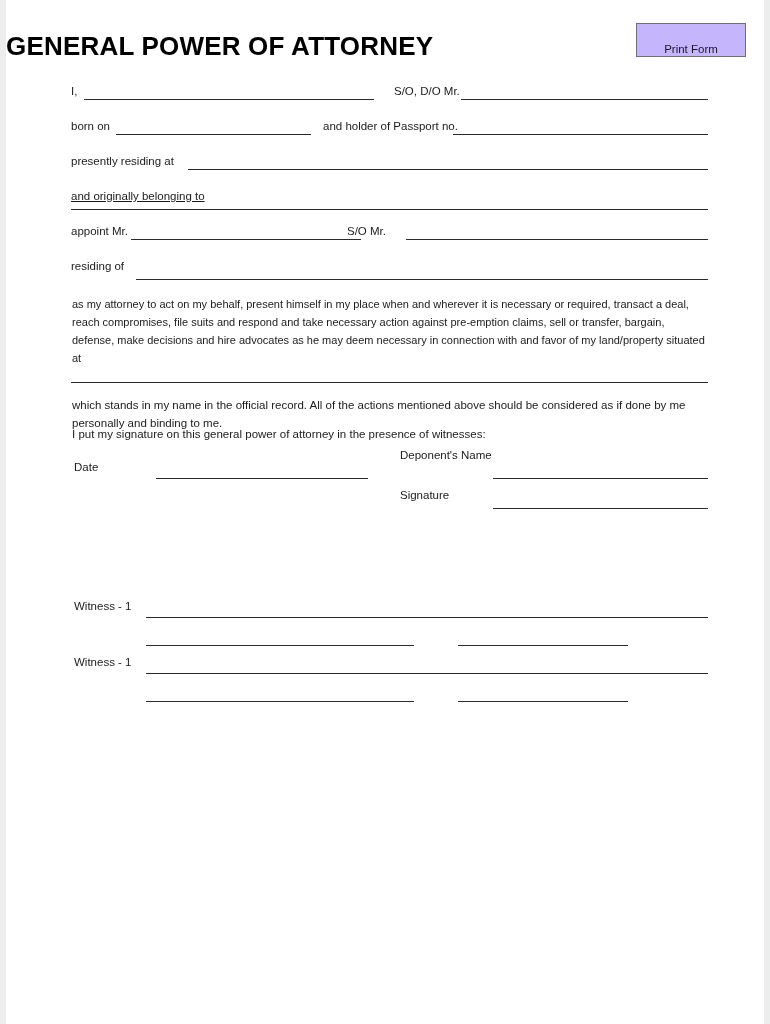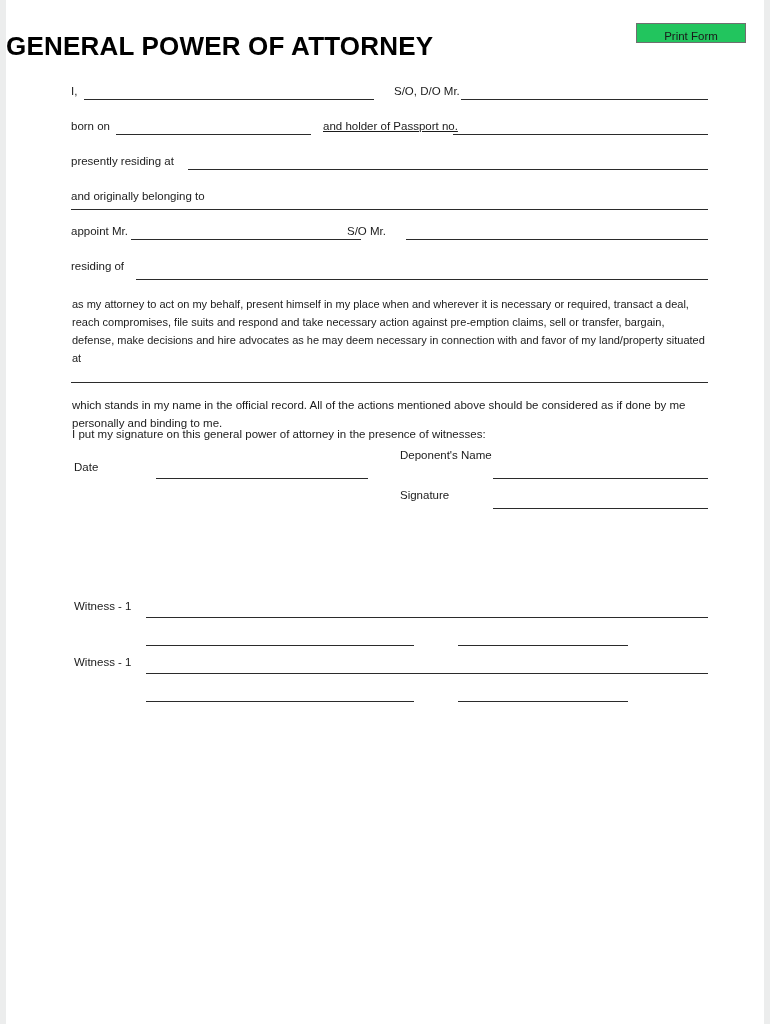--- a/index.html
+++ b/index.html
@@ -27,29 +27,29 @@
     border-right: 6px solid #eceded;
     box-sizing: border-box;
   }
 
   .print-form-btn {
     position: absolute;
     right: 18px;
     top: 23px;
     width: 110px;
     height: 20px;
-    background: #22c55e;
+    background: #c4b5fd;
     border: 1px solid #6f6f6f;
     font-size: 11.5px;
     color: #1a1a1a;
     text-align: center;
     line-height: 19px;
     cursor: pointer;
     font-family: "Liberation Sans", sans-serif;
-    padding: 3px;
+    padding: 16px;
   }
 
   .doc-title {
     position: absolute;
     left: 0;
     right: 0;
     top: 31px;
     text-align: left;
     font-size: 26px;
     font-weight: bold;
@@ -95,27 +95,27 @@
 
   <div class="lbl" style="left:65px; top:85px;">I,</div>
   <div class="rule" style="left:78px; top:99px; width:290px;"></div>
 
   <div class="lbl" style="left:388px; top:85px;">S/O, D/O Mr.</div>
   <div class="rule" style="left:455px; top:99px; width:247px;"></div>
 
   <div class="lbl" style="left:65px; top:120px;">born on</div>
   <div class="rule" style="left:110px; top:134px; width:195px;"></div>
 
-  <div class="lbl" style="left:317px; top:120px;text-decoration:underline;">and holder of Passport no.</div>
+  <div class="lbl" style="left:317px; top:120px;">and holder of Passport no.</div>
   <div class="rule" style="left:447px; top:134px; width:255px;"></div>
 
   <div class="lbl" style="left:65px; top:155px;">presently residing at</div>
   <div class="rule" style="left:182px; top:169px; width:520px;"></div>
 
-  <div class="lbl" style="left:65px; top:190px;">and originally belonging to</div>
+  <div class="lbl" style="left:65px; top:190px;text-decoration:underline;">and originally belonging to</div>
   <div class="rule" style="left:65px; top:209px; width:637px;"></div>
 
   <div class="lbl" style="left:65px; top:225px;">appoint Mr.</div>
   <div class="rule" style="left:125px; top:239px; width:230px;"></div>
 
   <div class="lbl" style="left:341px; top:225px;">S/O Mr.</div>
   <div class="rule" style="left:400px; top:239px; width:302px;"></div>
 
   <div class="lbl" style="left:65px; top:260px;">residing of</div>
   <div class="rule" style="left:130px; top:279px; width:572px;"></div>

